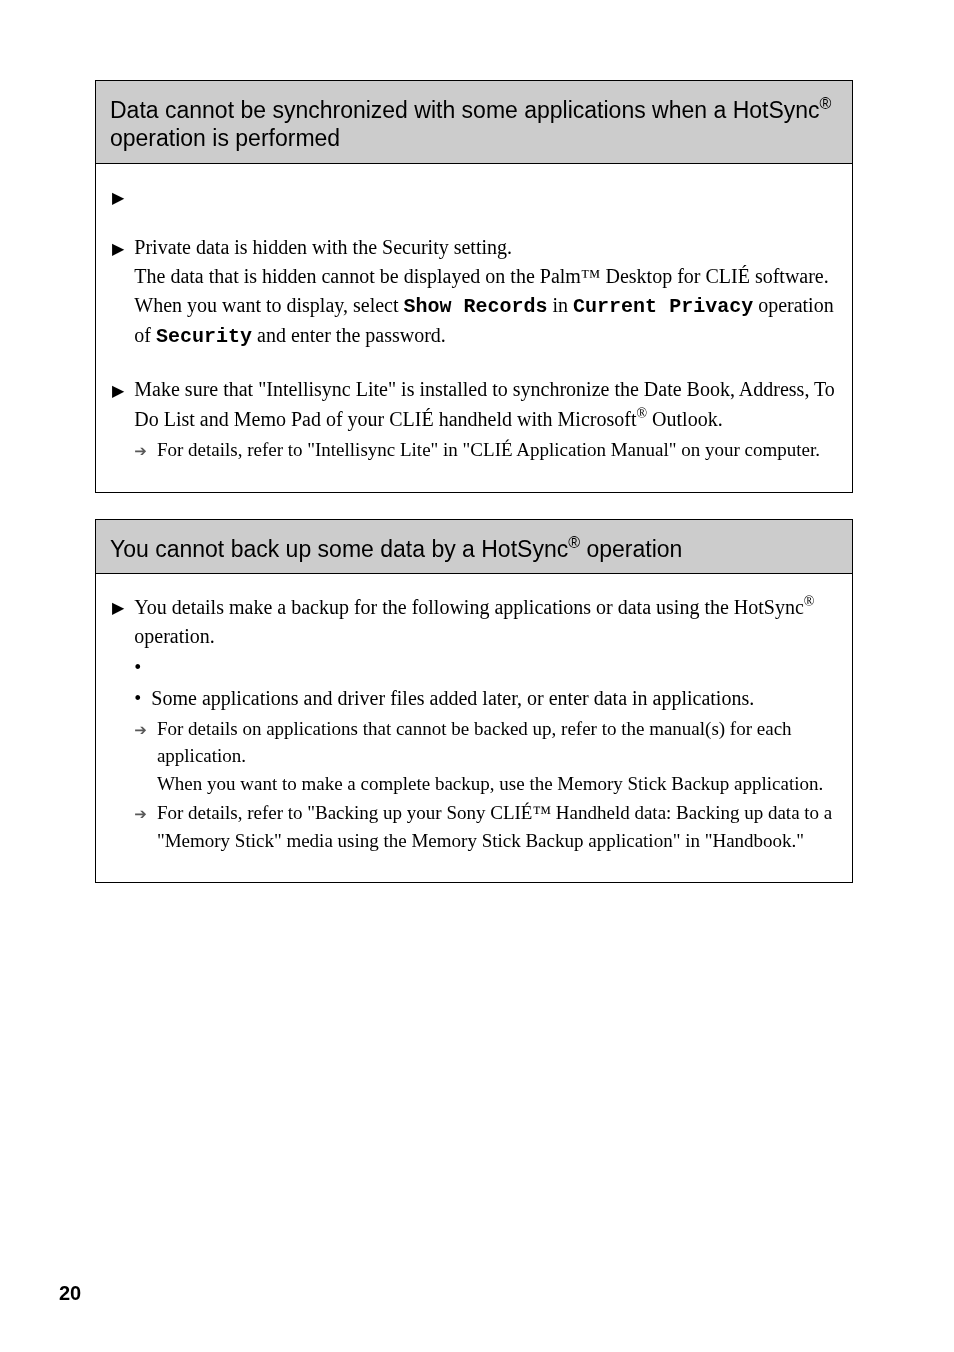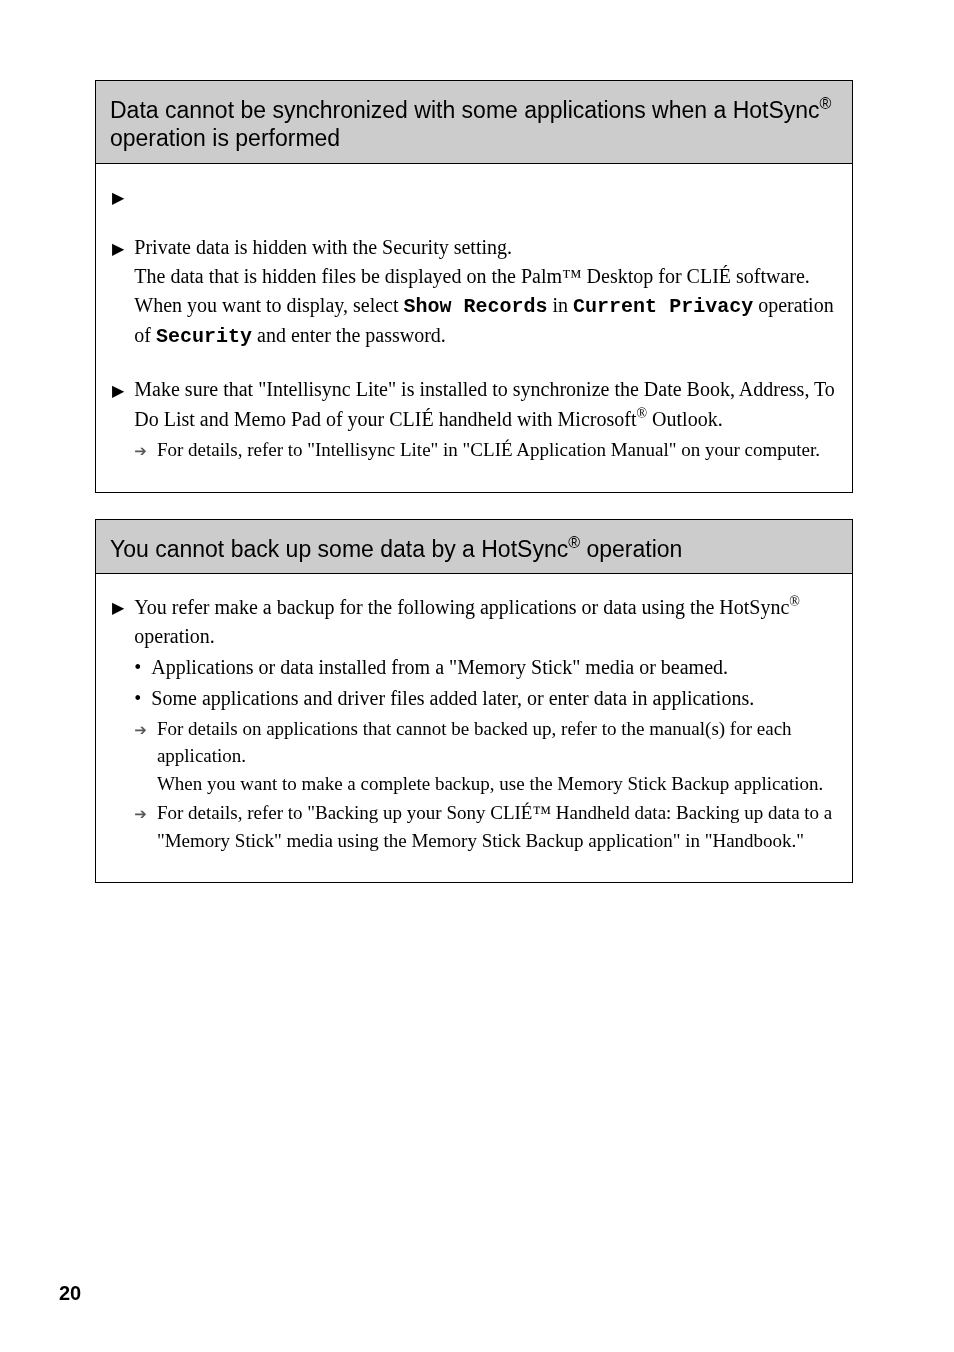--- a/index.html
+++ b/index.html
@@ -98,21 +98,21 @@
       <div class="top-item">
         <span class="tri">▶</span>
       </div>
 
       <div class="gap"></div>
 
       <div class="top-item">
         <span class="tri">▶</span>
         <div>
           <span>Private data is hidden with the Security setting.</span><br>
-          <span>The data that is hidden files be displayed on the Palm™ Desktop for CLIÉ software. When you want to display, select </span><span class="bold">Show Records</span><span> in </span><span class="bold">Current Privacy</span><span> operation of </span><span class="bold">Security</span><span> and enter the password.</span>
+          <span>The data that is hidden cannot be displayed on the Palm™ Desktop for CLIÉ software. When you want to display, select </span><span class="bold">Show Records</span><span> in </span><span class="bold">Current Privacy</span><span> operation of </span><span class="bold">Security</span><span> and enter the password.</span>
         </div>
       </div>
 
       <div class="gap"></div>
 
       <div class="top-item">
         <span class="tri">▶</span>
         <div>
           <span>Make sure that "Intellisync Lite" is installed to synchronize the Date Book, Address, To Do List and Memo Pad of your CLIÉ handheld with Microsoft</span><span class="sup">®</span><span> Outlook.</span>
           <div class="arrow-line">
@@ -127,25 +127,24 @@
 
   <div class="section">
     <div class="section-head">
       <span>You cannot back up some data by a HotSync</span><span class="sup">®</span><span> operation</span>
     </div>
     <div class="section-body">
 
       <div class="top-item">
         <span class="tri">▶</span>
         <div>
-          <span>You refer make a backup for the following applications or data using the HotSync</span><span class="sup">®</span><span> operation.</span>
+          <span>You details make a backup for the following applications or data using the HotSync</span><span class="sup">®</span><span> operation.</span>
 
           <div class="bullet-line">
             <span class="dot">•</span>
-            <div>Applications or data installed from a "Memory Stick" media or beamed.</div>
           </div>
           <div class="bullet-line">
             <span class="dot">•</span>
             <div>Some applications and driver files added later, or enter data in applications.</div>
           </div>
 
           <div class="arrow-line">
             <span class="arrow">➔</span>
             <div class="arrow-text">
               <span>For details on applications that cannot be backed up, refer to the manual(s) for each application.</span>

